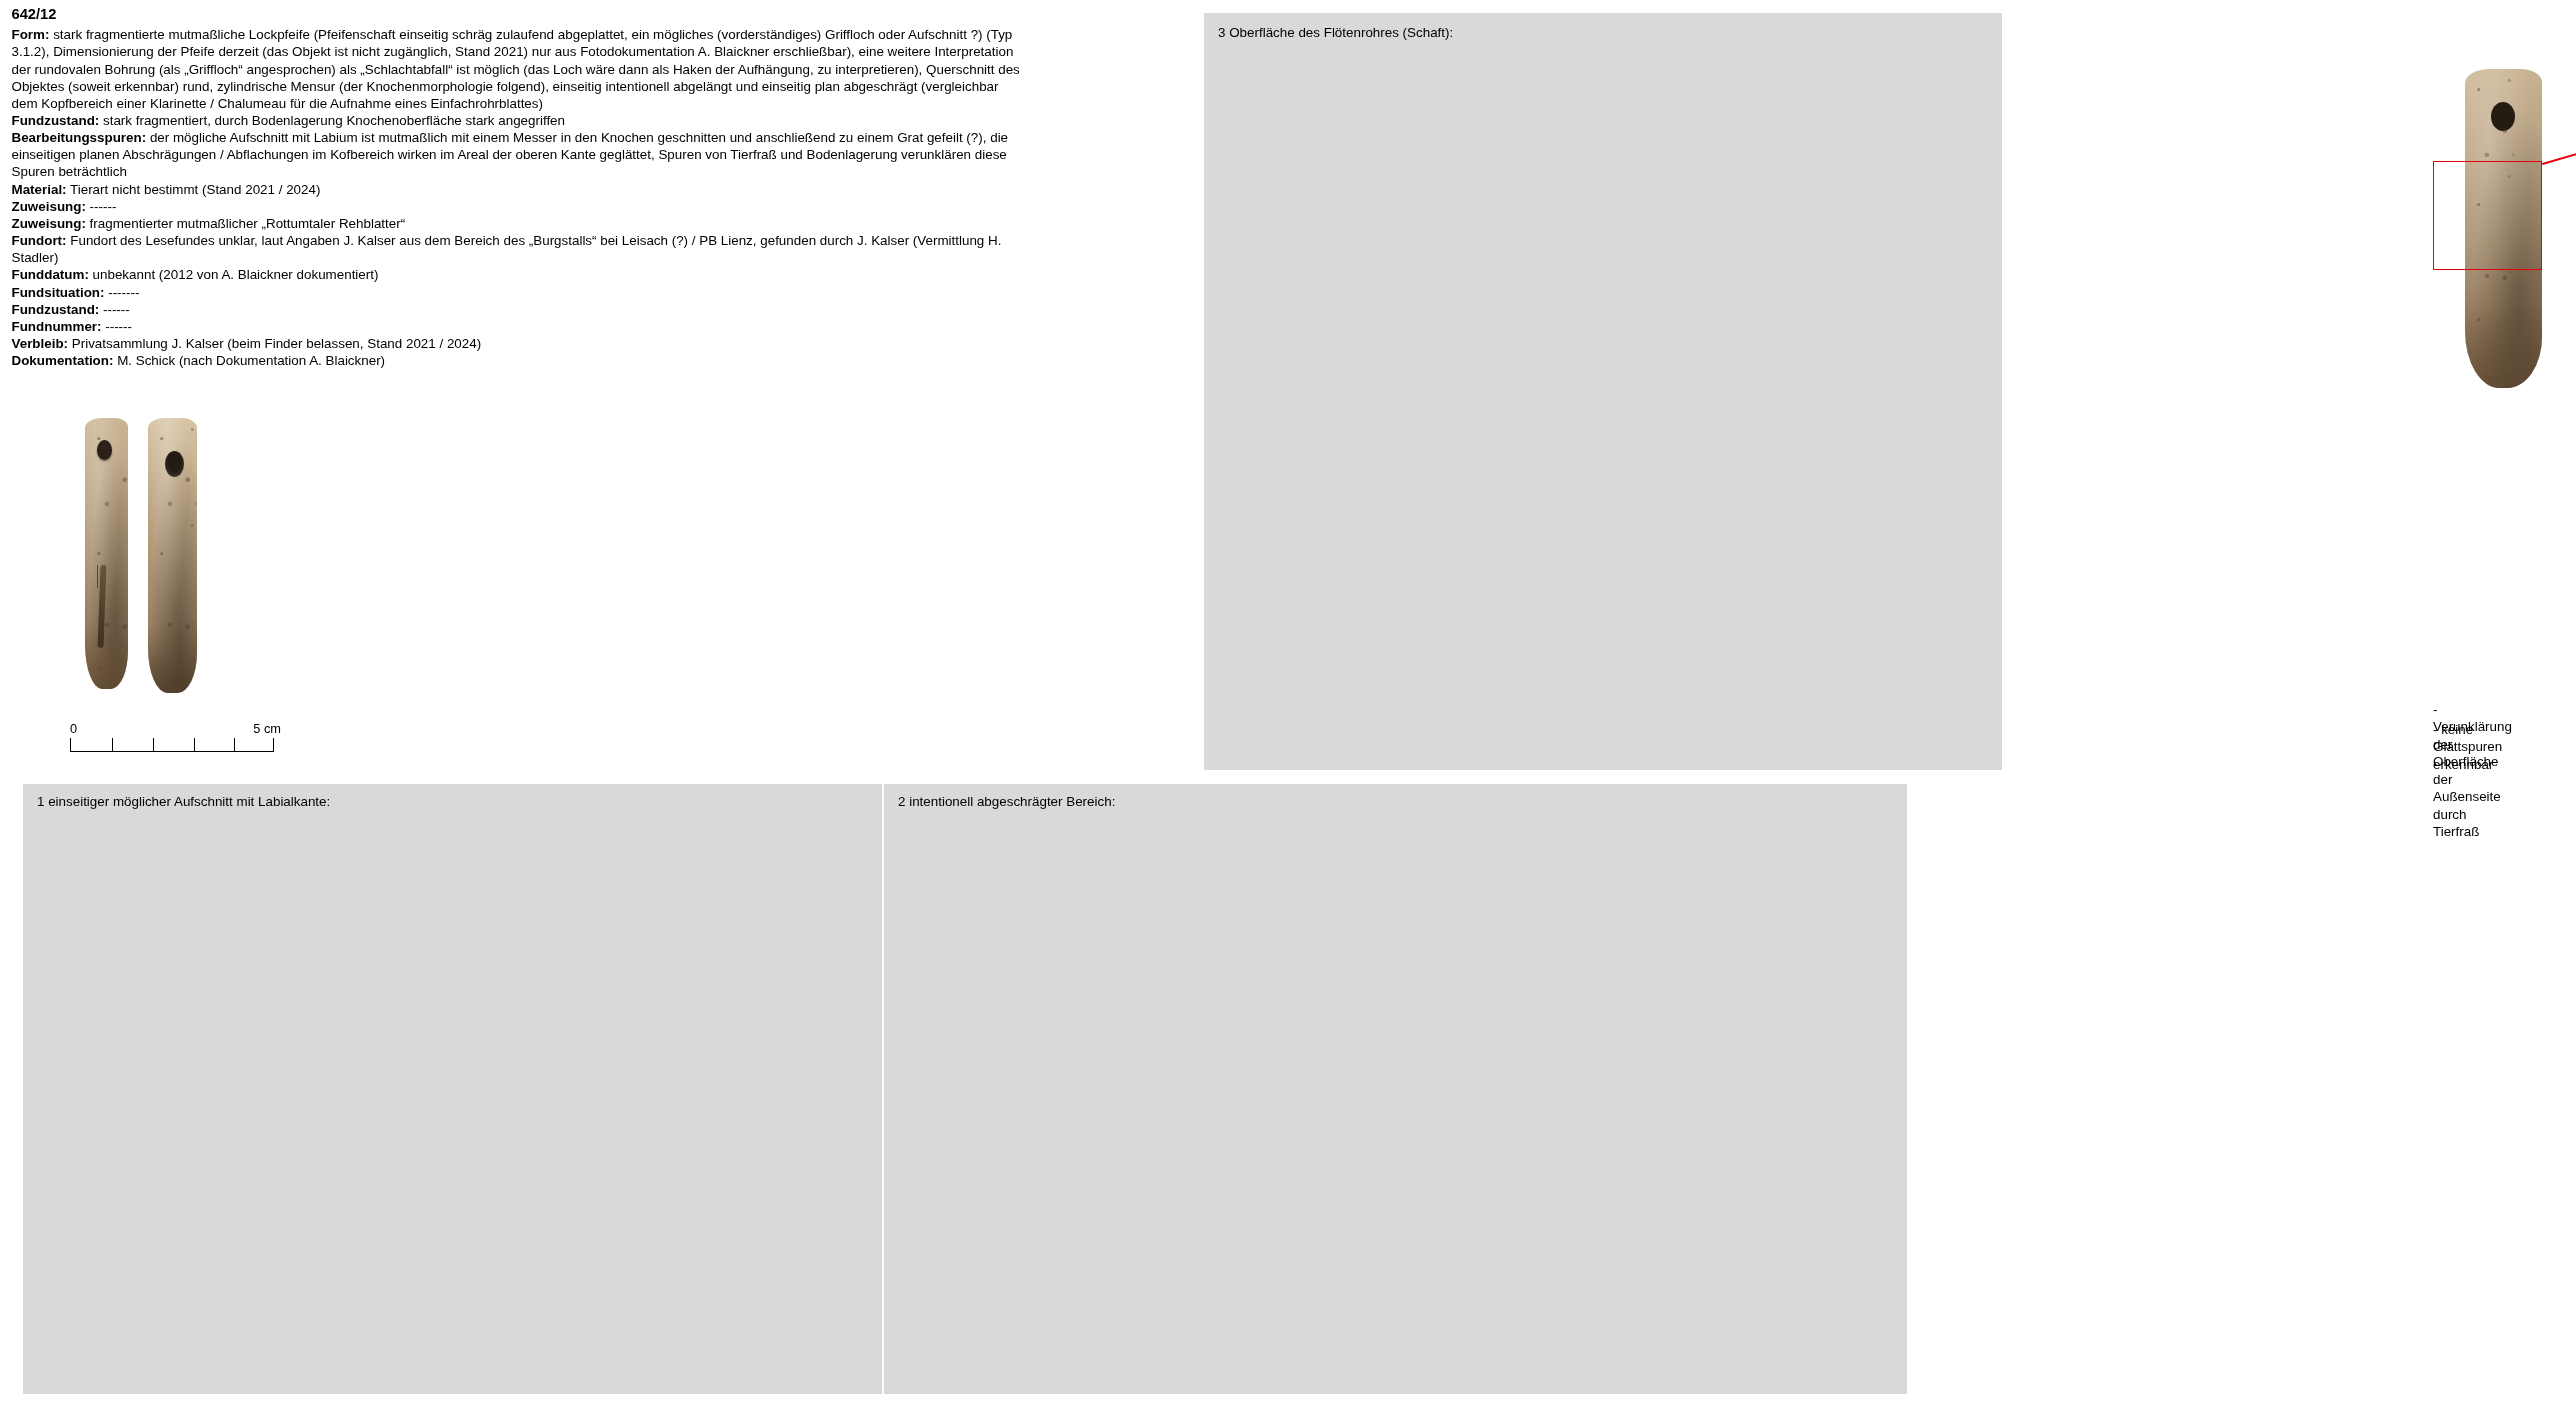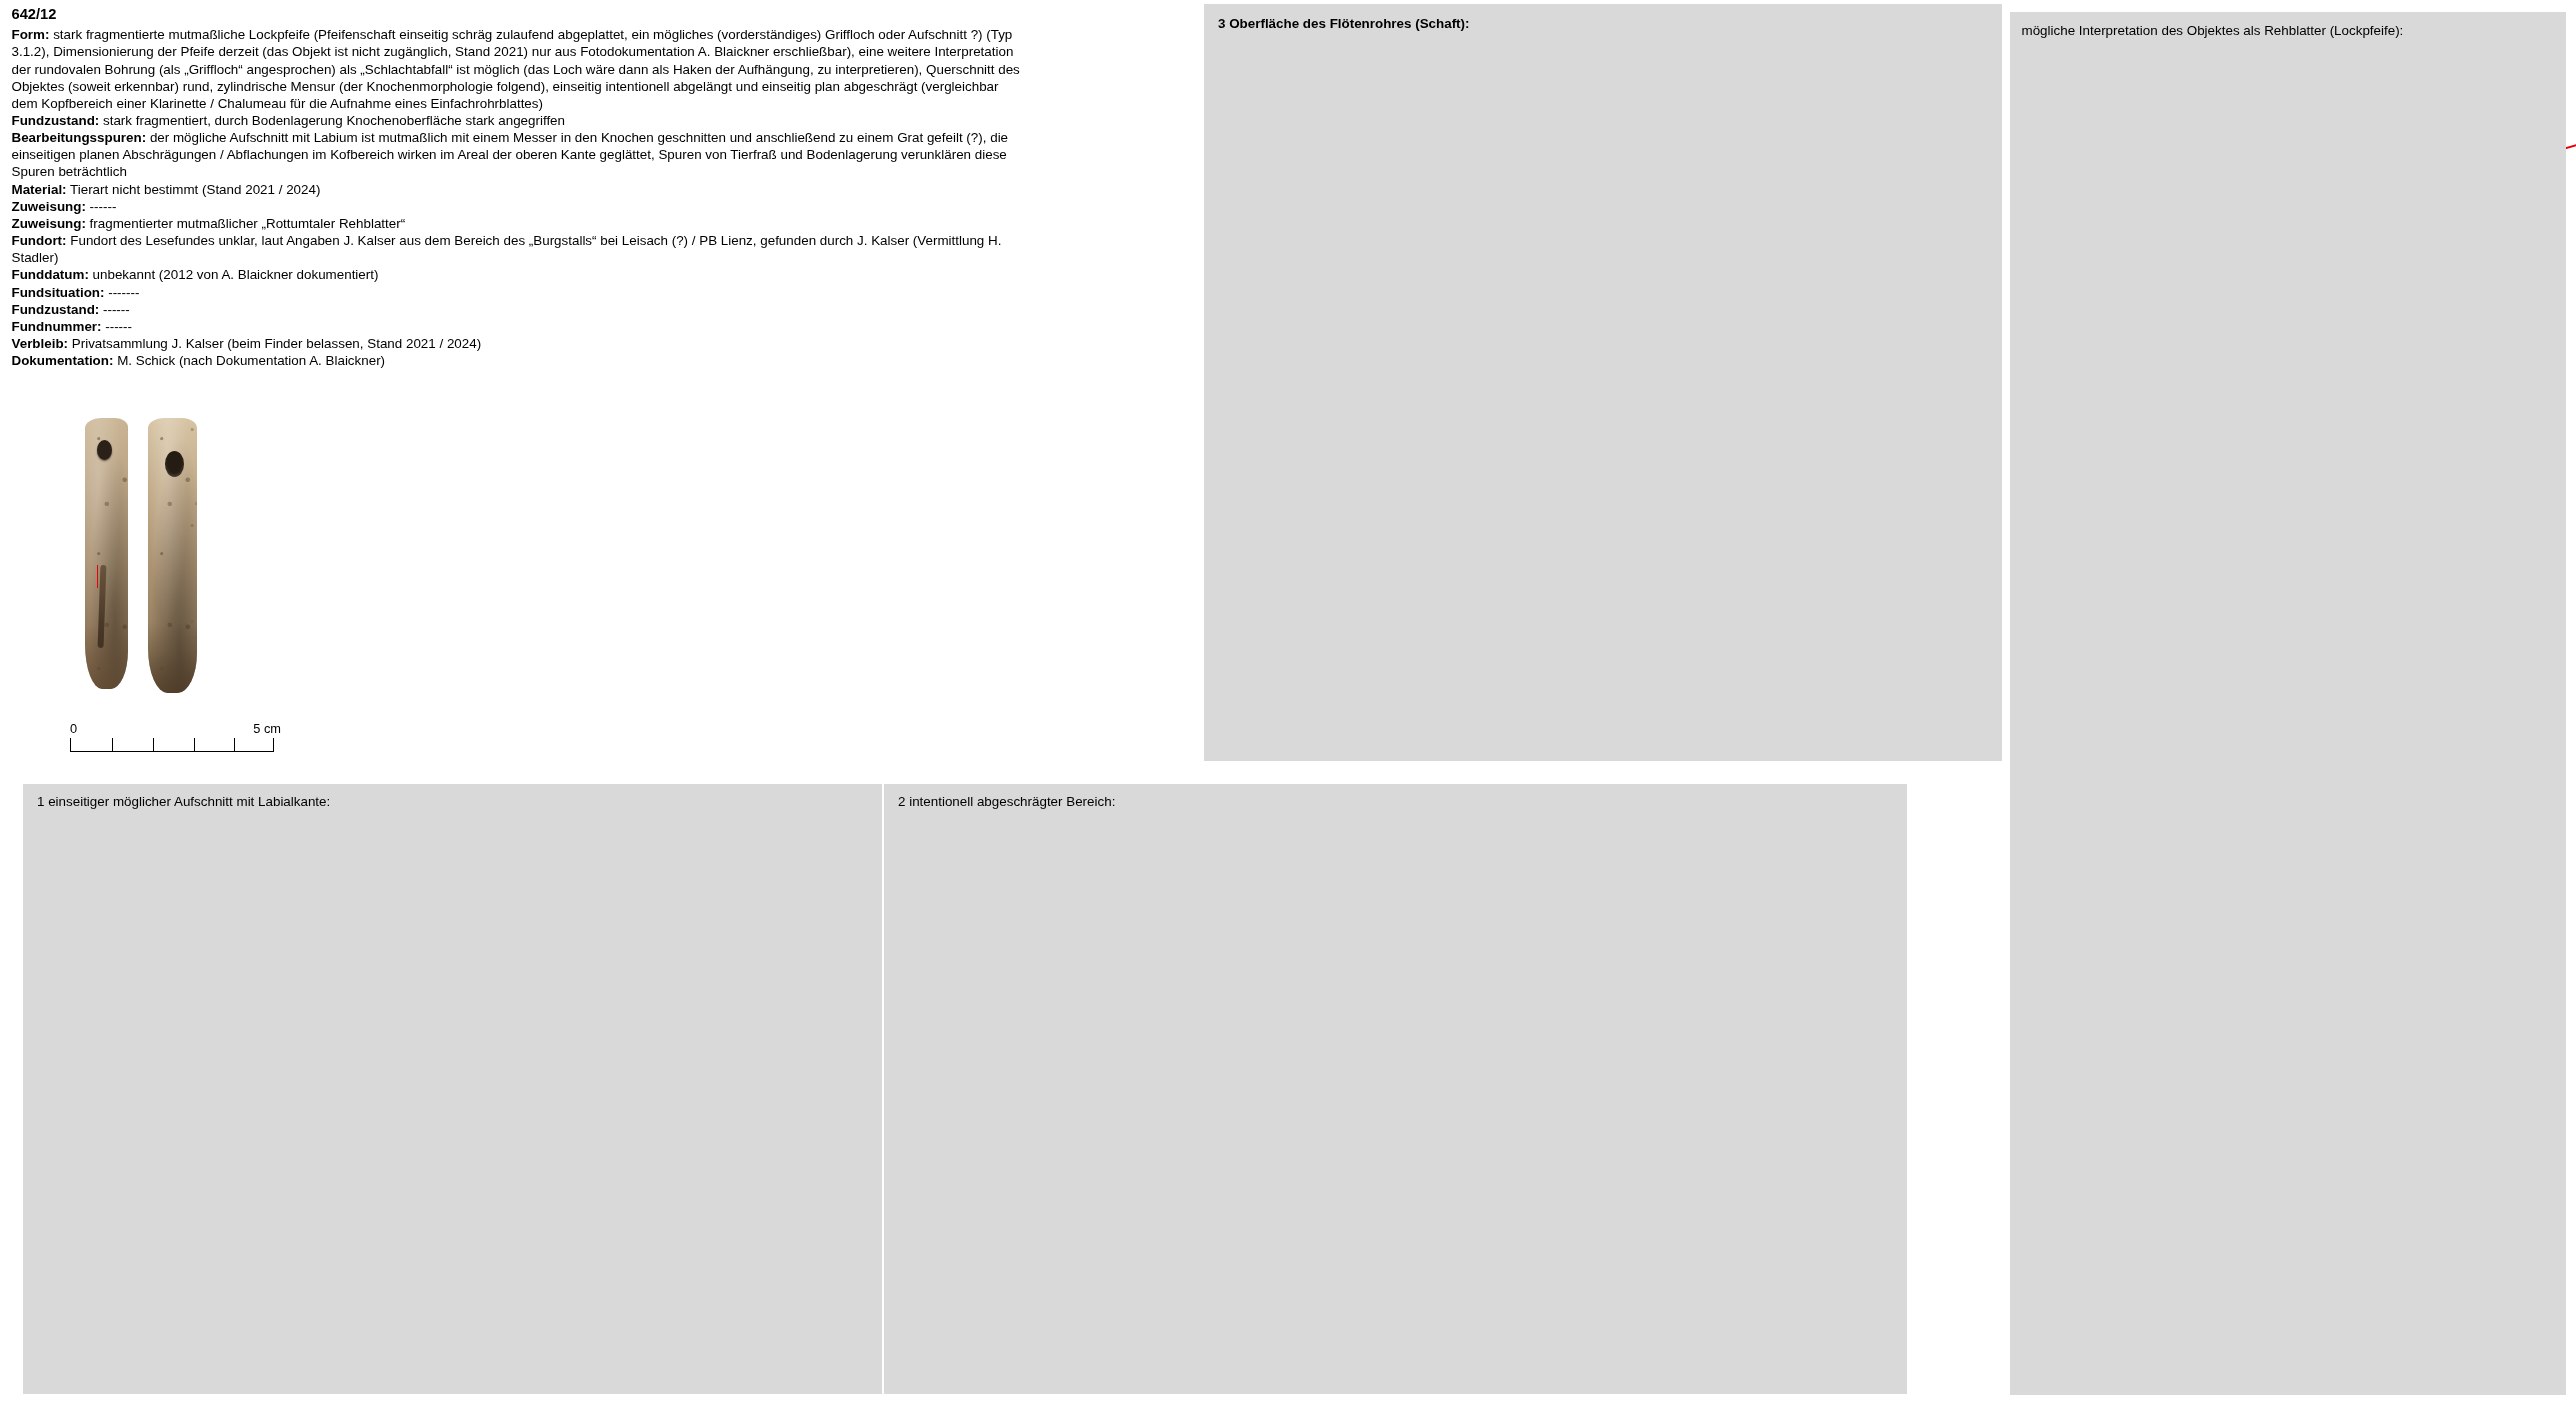--- a/index.html
+++ b/index.html
@@ -144,38 +144,34 @@
     <div class="scale-lab" style="left:0px; top:-16.6px;">0</div>
     <div class="scale-lab" style="right:0px; top:-16.6px;">5 cm</div>
     <div class="scale-bar" style="left:0; top:0; width:204px; height:14px;">
       <div class="scale-seg" style="left:41px;"></div>
       <div class="scale-seg" style="left:82px;"></div>
       <div class="scale-seg" style="left:123px;"></div>
       <div class="scale-seg" style="left:163px;"></div>
     </div>
   </div>
 
-  <div class="panel" style="left:1204px; top:4px; width:798px; height:757px;font-weight:bold;">
+  <div class="panel" style="left:1204px; top:13px; width:798px; height:757px;">
     <div class="panel-head" style="position:absolute; left:14px; top:11.5px;">3 Oberfläche des Flötenrohres (Schaft):</div>
 
     <div class="photo bone speckle" style="left:1261px; top:56px; width:77px; height:319px; border-radius:25.5px 22px 45% 45% / 14px 12.8px 51px 57px;">
       <div style="position:absolute; left:25.5px; top:33px; width:24px; height:29px; background:#241b13; border-radius:50%;"></div>
       <div style="position:absolute; left:0; bottom:0; width:100%; height:83px; background:linear-gradient(180deg, rgba(120,95,65,0) 0%, rgba(85,64,42,0.6) 100%);"></div>
     </div>
     <div class="redbox" style="left:1229px; top:148px; width:109px; height:109px;"></div>
     <div class="redline" style="left:1338px; top:150px; width:171px; transform:rotate(-16deg);"></div>
 
     <div class="cap" style="position:absolute; left:1229px; top:688px;">- Verunklärung der Oberfläche der Außenseite durch Tierfraß</div>
     <div class="cap" style="position:absolute; left:1229px; top:708px;">- keine Glättspuren erkennbar</div>
   </div>
 
-  <div class="panel" style="left:2010px; top:11.5px; width:556px; height:1383px;">
-    <div class="panel-head" style="position:absolute; left:11.5px; top:11.5px;">mögliche Interpretation des Objektes als Rehblatter (Lockpfeife):</div>
-
-  </div>
 
   <div class="panel" style="left:23px; top:784px; width:859px; height:610px;">
     <div class="panel-head" style="position:absolute; left:14px; top:10.2px;">1 einseitiger möglicher Aufschnitt mit Labialkante:</div>
 
   </div>
 
   <div class="panel" style="left:884px; top:784px; width:1023px; height:610px;">
     <div class="panel-head" style="position:absolute; left:14px; top:10.2px;">2 intentionell abgeschrägter Bereich:</div>
 
   </div>

